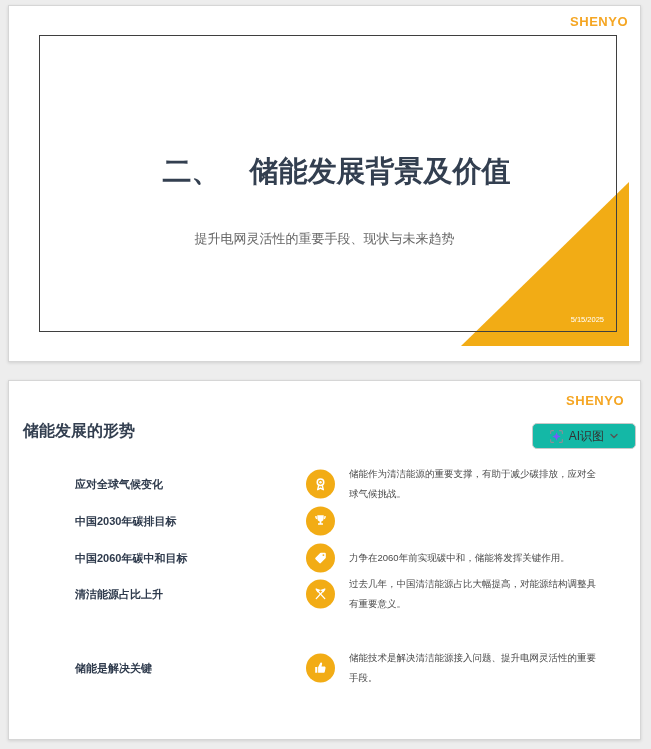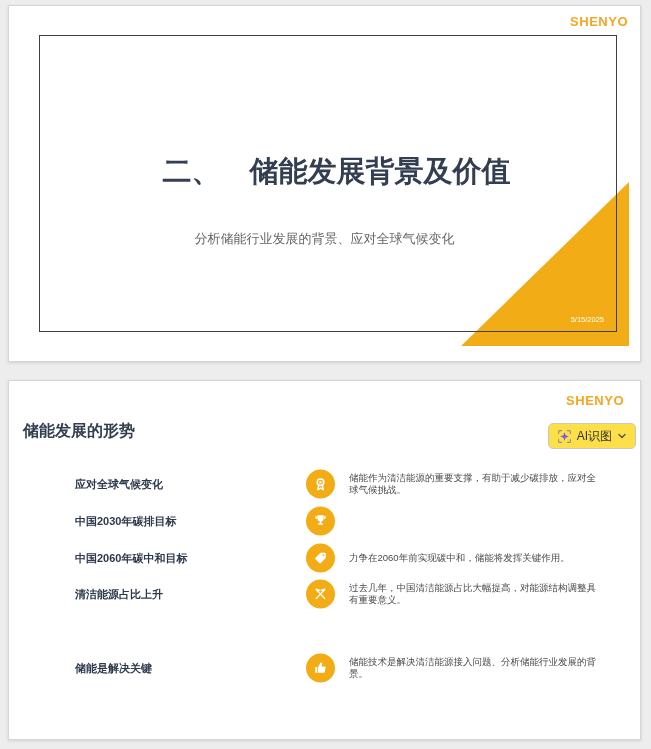--- a/index.html
+++ b/index.html
@@ -71,22 +71,22 @@
   .s2-title{
     position:absolute;left:14px;top:16px;
     font-size:16px;font-weight:bold;
     color:#333F50;
     margin-top:24px;
   }
   .ai-btn{
     position:absolute;right:4px;top:42px;
     height:26px;
     display:flex;align-items:center;gap:5px;
-    padding:0 8px;
-    background:#fde047;
+    padding:0 16px;
+    background:#14b8a6;
     border:1px solid #c9c9c9;
     border-radius:5px;
     cursor:pointer;
     box-sizing:border-box;
   }
   .ai-btn-label{font-size:12px;color:#333;}
   .rows{position:absolute;left:0;top:0;right:0;bottom:0;}
   .row{position:absolute;left:0;right:0;height:37px;}
   .row-label{
     position:absolute;left:66px;top:50%;transform:translateY(-50%);
@@ -96,33 +96,33 @@
   .row-icon{
     position:absolute;left:297px;top:50%;transform:translateY(-50%);
     width:29px;height:29px;border-radius:50%;
     background:#F2AC15;
     display:flex;align-items:center;justify-content:center;
   }
   .row-icon svg{width:17px;height:17px;display:block;}
   .row-desc{
     position:absolute;left:340px;top:50%;transform:translateY(-50%);
     width:254px;
-    font-size:9.5px;line-height:12px;
+    font-size:9.5px;line-height:20px;
     color:#4a4a4a;
   }
 </style>
 </head>
 <body>
 
 <div class="card" id="card1">
   <div class="logo">SHENYO</div>
   <div class="triangle"></div>
   <div class="frame"></div>
   <div class="s1-title">二、　储能发展背景及价值</div>
-  <div class="s1-subtitle">分析储能行业发展的背景、应对全球气候变化</div>
+  <div class="s1-subtitle">提升电网灵活性的重要手段、现状与未来趋势</div>
   <div class="s1-date">5/15/2025</div>
 </div>
 
 <div class="card" id="card2">
   <div class="logo">SHENYO</div>
   <div class="s2-title">储能发展的形势</div>
 
   <div class="ai-btn">
     <span style="display:flex">
       <svg width="15" height="15" viewBox="0 0 20 20">
@@ -195,17 +195,17 @@
 
 
     <div class="row" style="top:268px">
       <div class="row-label">储能是解决关键</div>
       <div class="row-icon">
         <svg viewBox="0 0 24 24">
           <path fill="#fff" d="M4.5 10.5h3v8.2h-3z"></path>
           <path fill="#fff" d="M8.6 18.7v-7.8l2.8-5.7c.25-.5.75-.8 1.3-.8.9 0 1.6.7 1.6 1.6 0 .14-.02.28-.05.42L13.4 10h4.1c1.05 0 1.83.95 1.62 1.97l-1.05 5.3c-.15.82-.88 1.43-1.72 1.43z"></path>
         </svg>
       </div>
-      <div class="row-desc">储能技术是解决清洁能源接入问题、分析储能行业发展的背景。</div>
+      <div class="row-desc">储能技术是解决清洁能源接入问题、提升电网灵活性的重要手段。</div>
     </div>
 
   </div>
 </div>
 
 </body></html>

